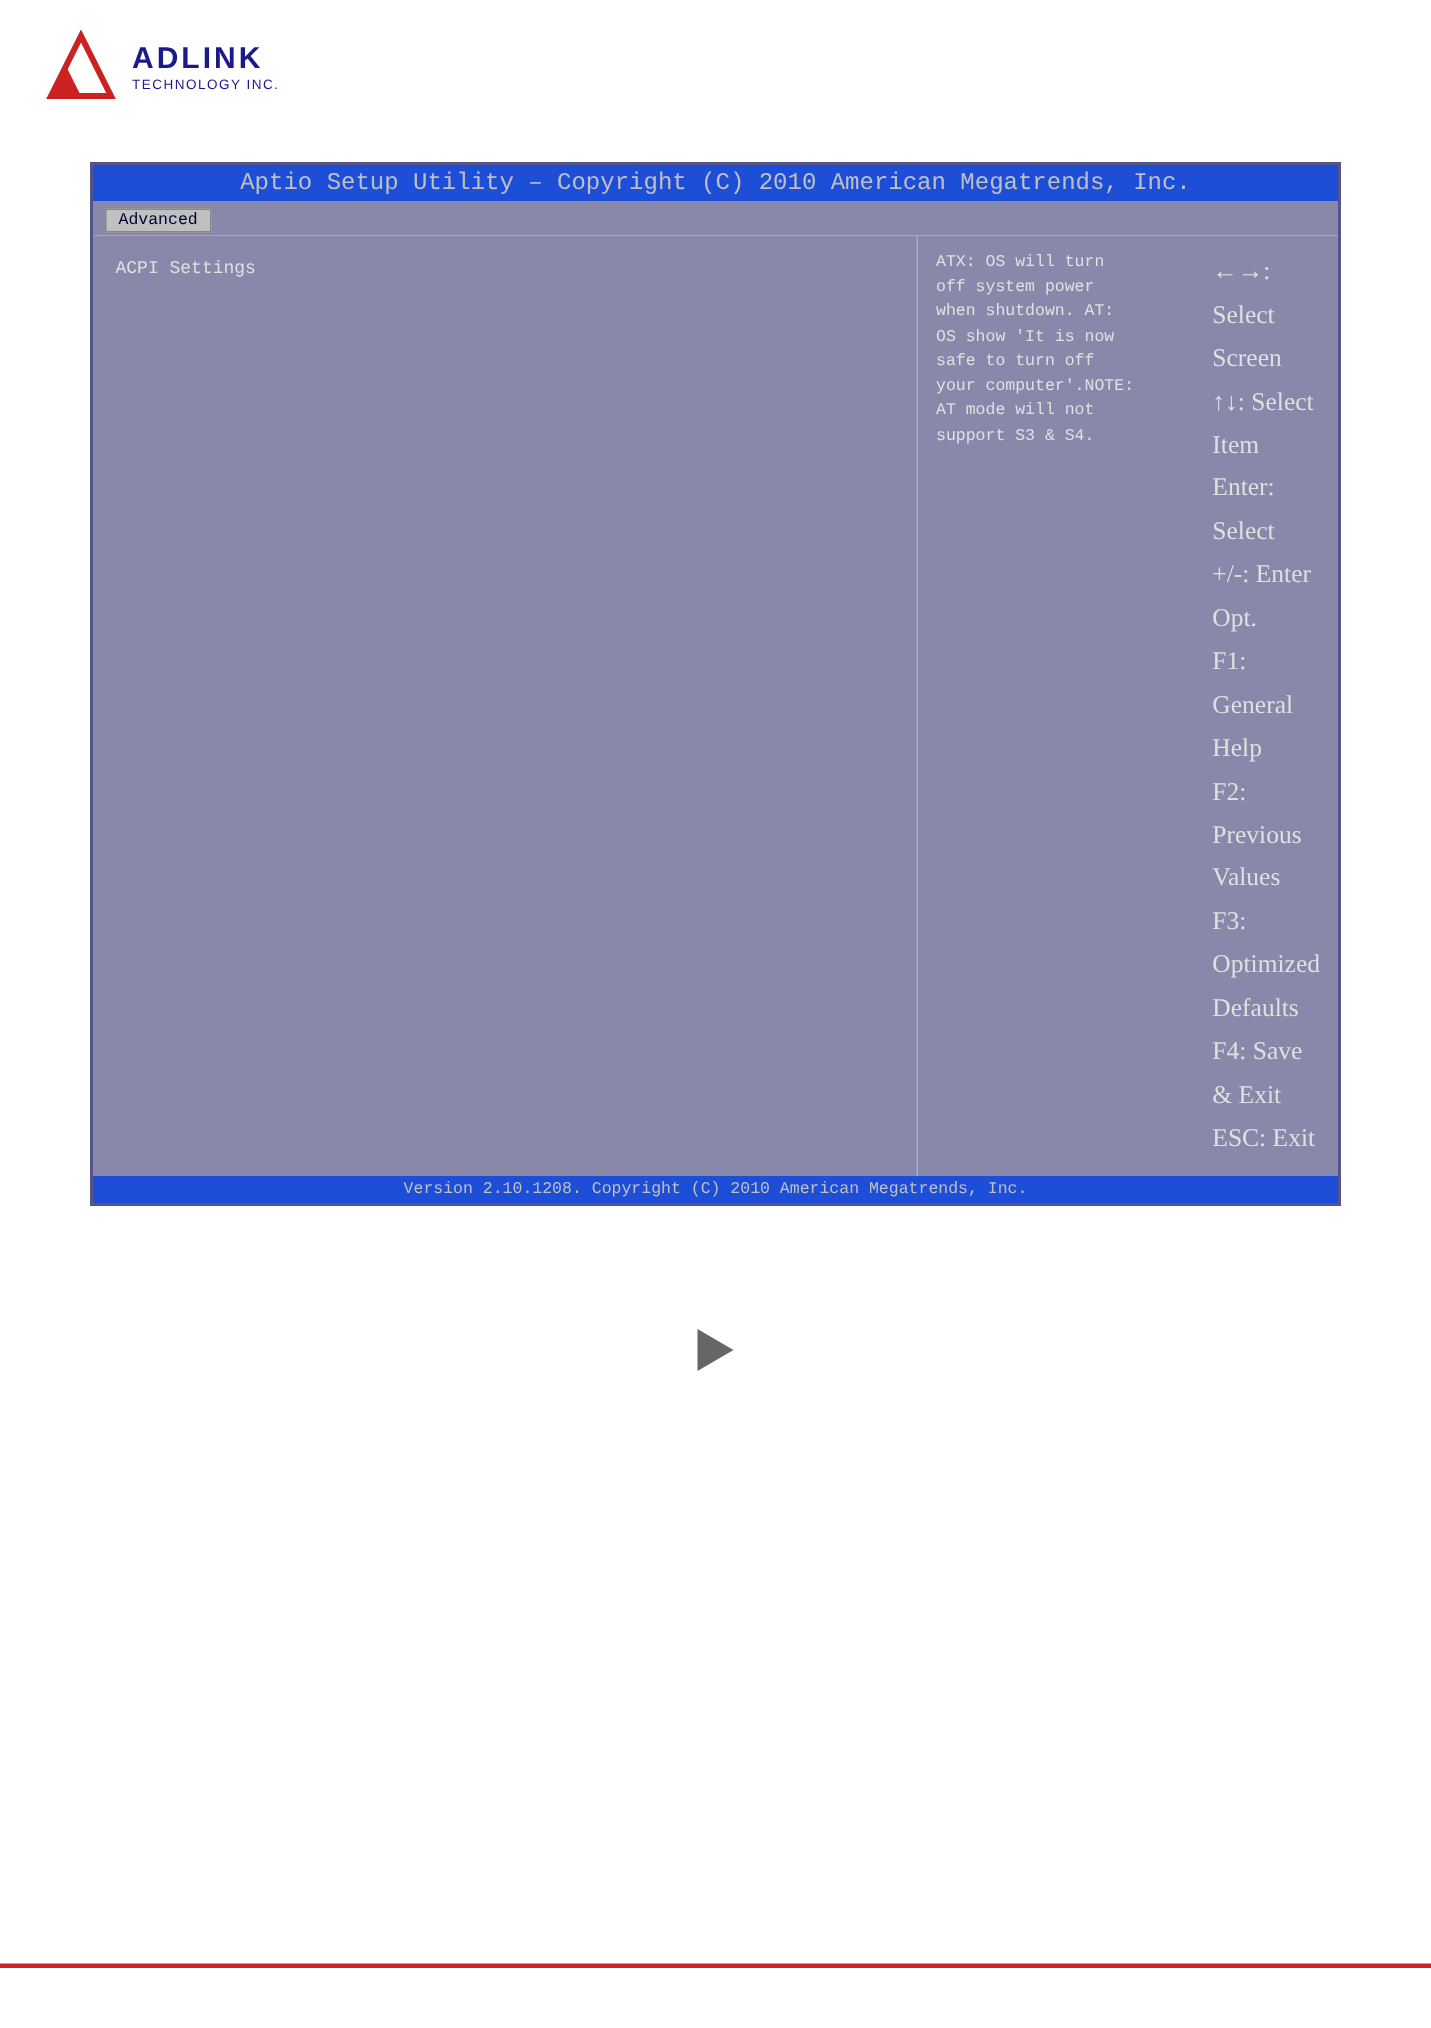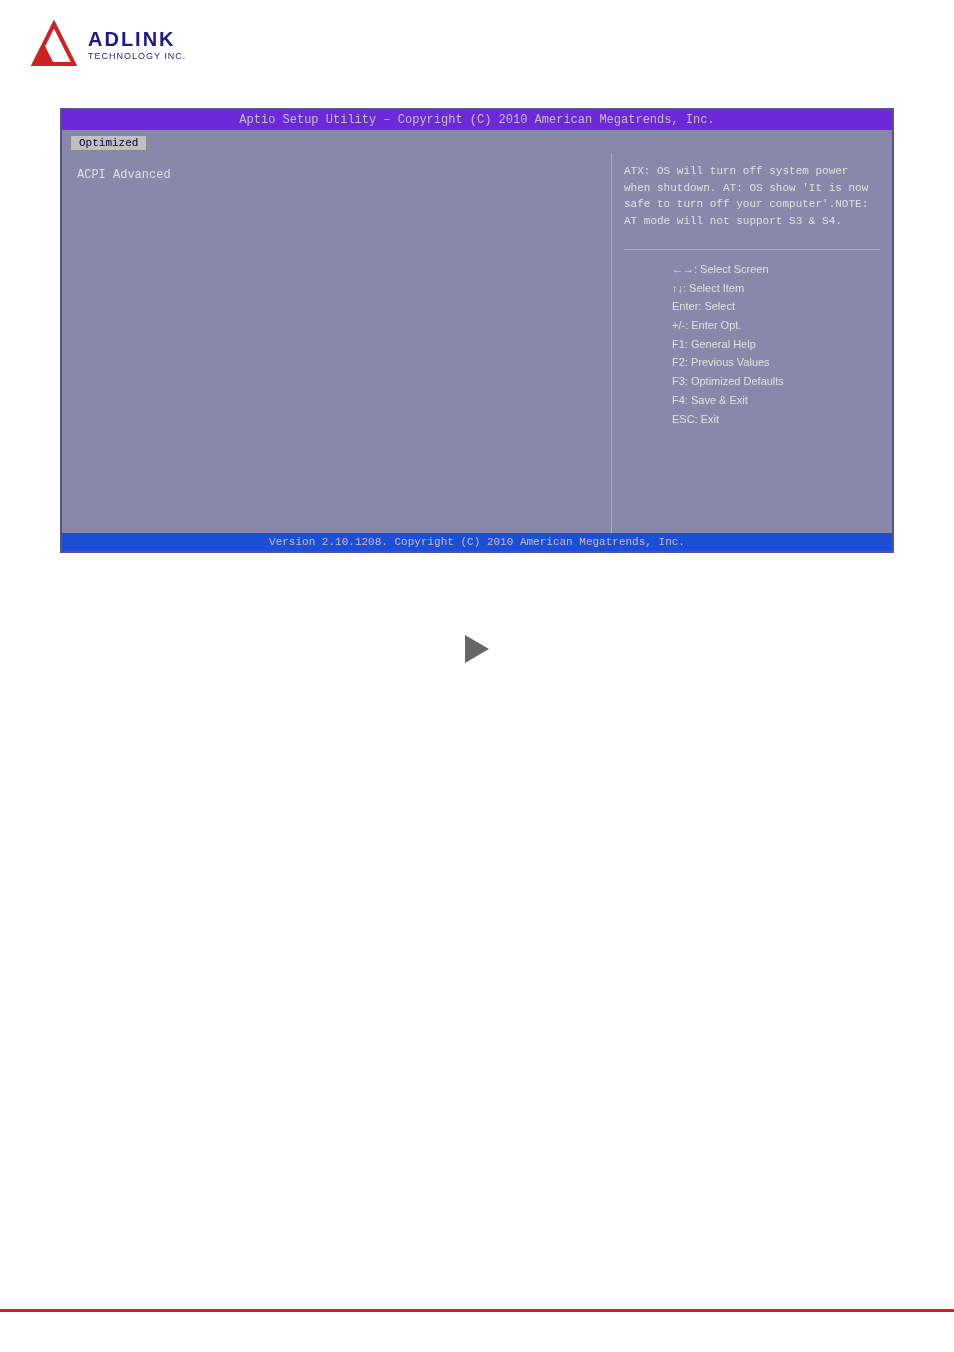--- a/index.html
+++ b/index.html
@@ -43,24 +43,24 @@
     }
 
     
     .bios-wrapper {
       margin: 20px 60px;
       border: 2px solid #555588;
     }
 
     
     .bios-titlebar {
-      background-color: #6d28d9;
+      background-color: #1d4ed8;
       color: #c0c0c0;
       font-family: 'Courier New', monospace;
-      font-size: 12px;
+      font-size: 16px;
       text-align: center;
       padding: 3px 0;
     }
 
     
     .bios-tabbar {
       background-color: #8888aa;
       padding: 2px 8px;
     }
     .bios-tab {
@@ -88,21 +88,21 @@
     }
 
     
     .bios-right {
       width: 280px;
       padding: 10px 12px;
       font-family: 'Courier New', monospace;
       font-size: 11px;
       color: #e0e0e0;
       display: flex;
-      flex-direction: column;
+      flex-direction: row;
     }
 
     .bios-section-title {
       font-family: 'Courier New', monospace;
       font-size: 12px;
       color: #e0e0e0;
       margin-bottom: 12px;
     }
 
     .bios-setting-row {
@@ -129,22 +129,22 @@
     }
 
     .bios-divider {
       border: none;
       border-top: 1px solid #aaaacc;
       margin: 10px 0;
     }
 
     .bios-keys {
       color: #e0e0e0;
-      font-family: Liberation Sans, sans-serif;
-      font-size: 11px;
+      font-family: Liberation Serif, serif;
+      font-size: 17px;
       line-height: 1.7;
       margin-left: 48px;
     }
 
     
     .bios-footer {
       background-color: #1d4ed8;
       color: #c0c0c0;
       font-family: 'Courier New', monospace;
       font-size: 11px;
@@ -202,27 +202,27 @@
   </div>
 </div>
 
 <div class="bios-wrapper">
 
   <div class="bios-titlebar">
     <span>Aptio Setup Utility – Copyright (C) 2010 American Megatrends, Inc.</span>
   </div>
 
   <div class="bios-tabbar">
-    <span class="bios-tab">Optimized</span>
+    <span class="bios-tab">Advanced</span>
   </div>
 
   <div class="bios-content">
 
     <div class="bios-left">
-      <div class="bios-section-title">ACPI Advanced</div>
+      <div class="bios-section-title">ACPI Settings</div>
 
 
     </div>
 
     <div class="bios-right">
       <div class="bios-help-text">
         ATX: OS will turn off system power when shutdown. AT: OS show 'It is now safe to turn off your computer'.NOTE: AT mode will not support S3 &amp; S4.
       </div>
 
       <hr class="bios-divider">

